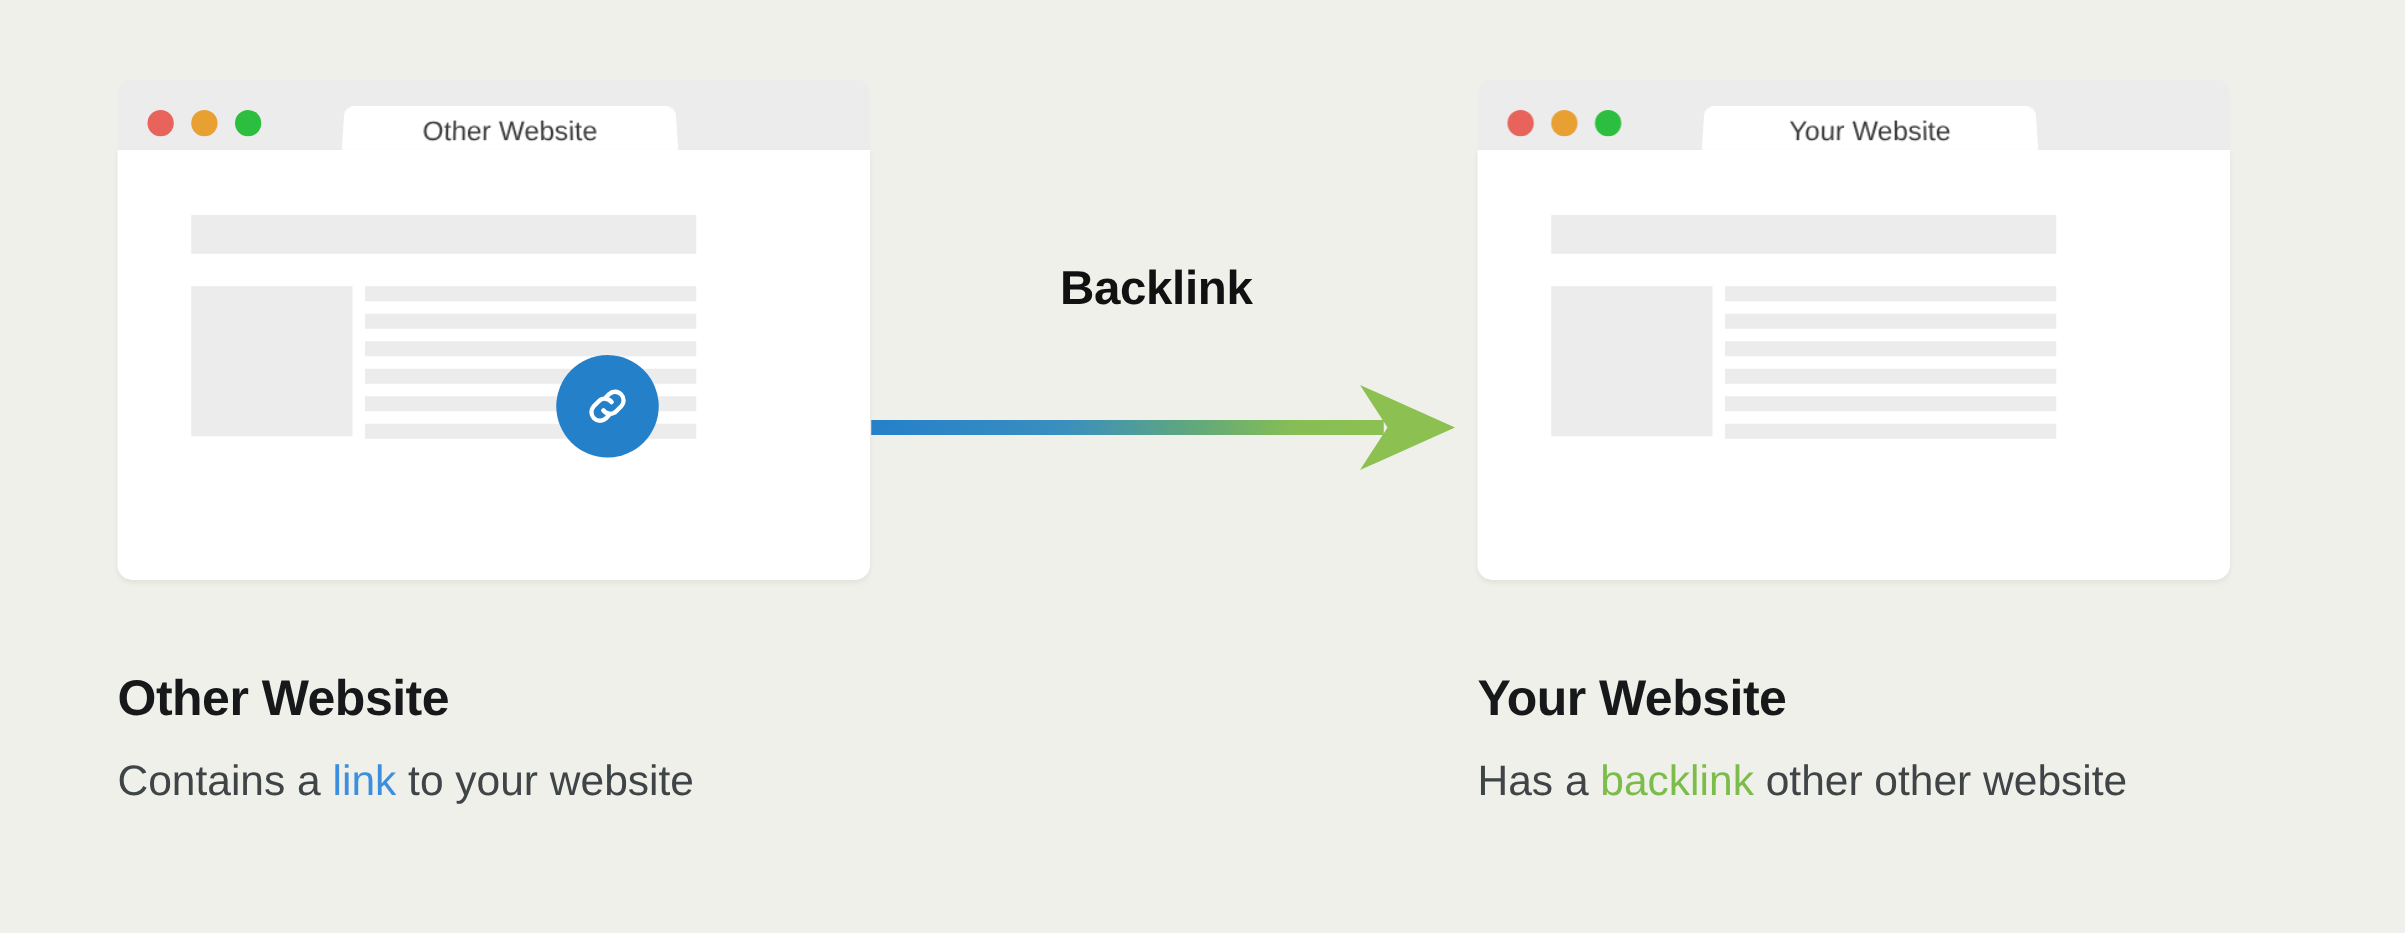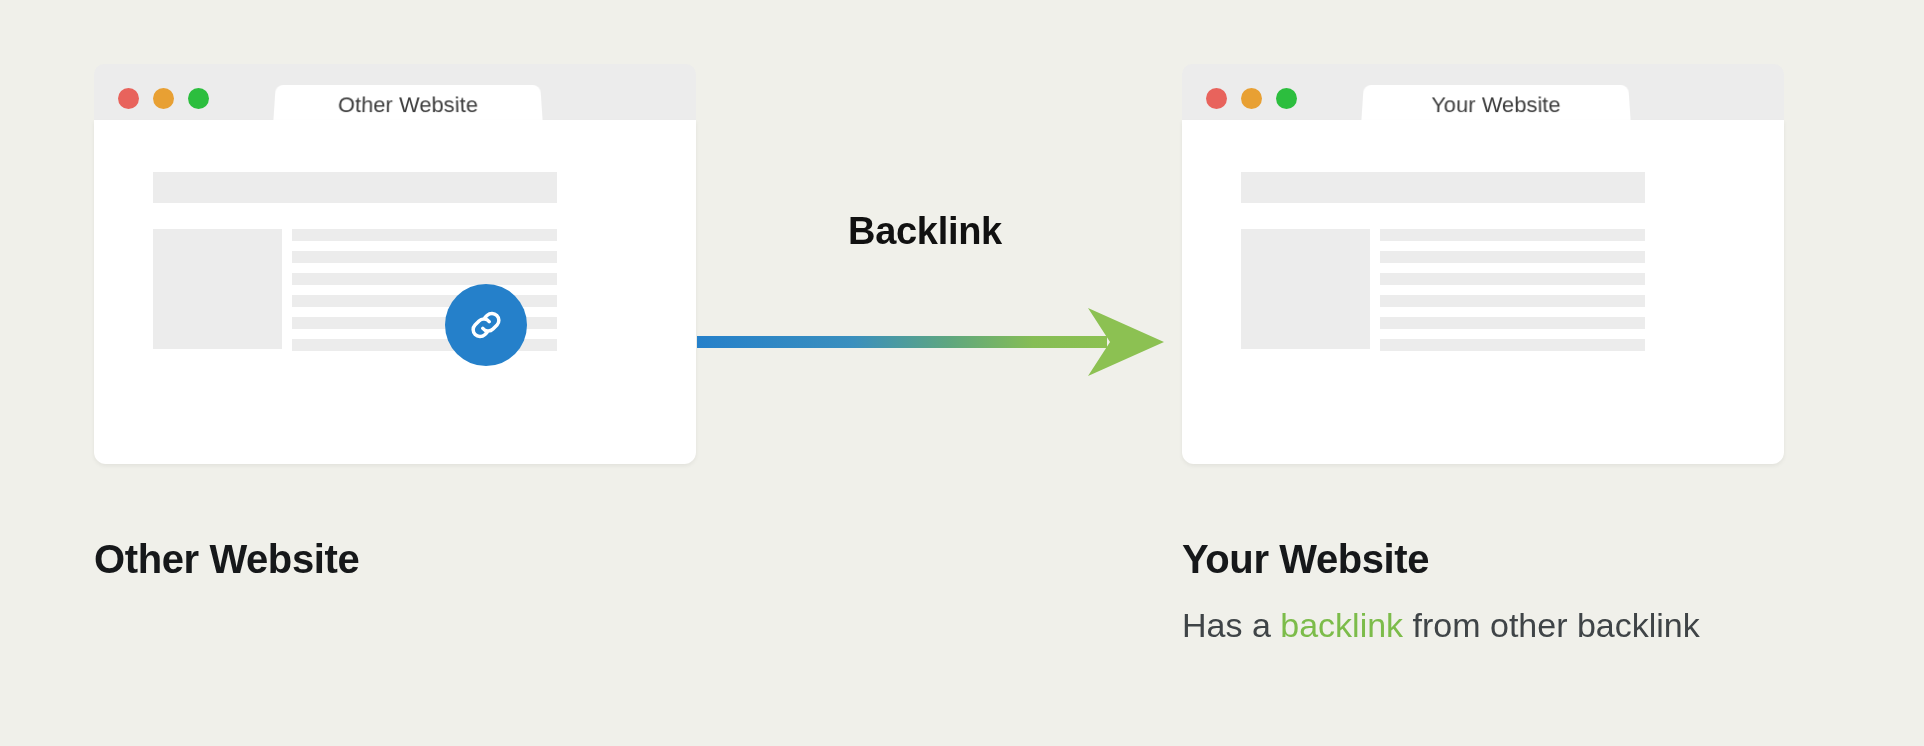--- a/index.html
+++ b/index.html
@@ -266,22 +266,25 @@
         <div class="skel-line"></div>
         <div class="skel-line"></div>
         <div class="skel-line"></div>
         <div class="skel-line"></div>
       </div>
     </div>
   </div>
 
   <div class="caption-block left">
     <div class="caption-heading">Other Website</div>
+    <div class="caption-sub">
+      <span>Contains a </span><span class="hl-blue">link</span><span> to your website</span>
+    </div>
   </div>
 
   <div class="caption-block right">
     <div class="caption-heading">Your Website</div>
     <div class="caption-sub">
-      <span>Has a </span><span class="hl-green">backlink</span><span> from other backlink</span>
+      <span>Has a </span><span class="hl-green">backlink</span><span> other other website</span>
     </div>
   </div>
 
 </div>
 
 </body></html>

